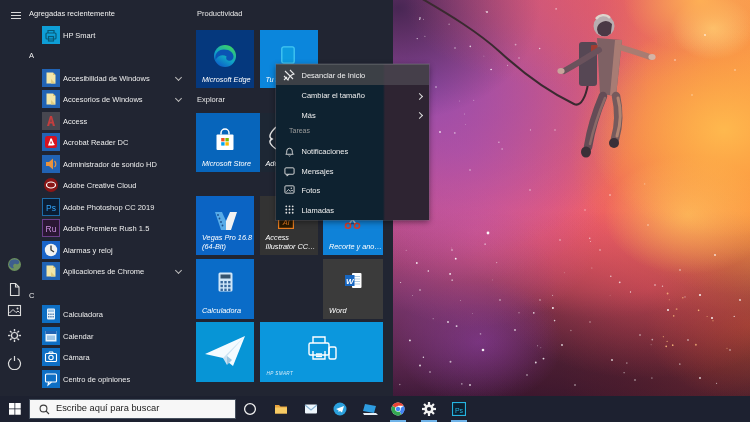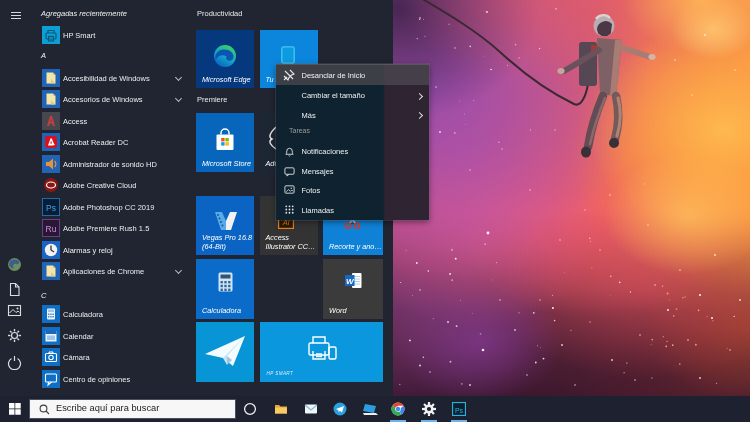--- a/index.html
+++ b/index.html
@@ -21,21 +21,21 @@
  radial-gradient(210px 130px at 600px 228px, rgba(238,85,110,.55), rgba(238,85,110,0) 70%),
  radial-gradient(150px 110px at 750px 325px, rgba(205,75,42,.45), rgba(205,75,42,0) 70%),
  radial-gradient(260px 120px at 620px 380px, rgba(70,24,46,.55), rgba(70,24,46,0) 75%),
  radial-gradient(200px 140px at 705px 370px, rgba(150,45,50,.4), rgba(150,45,50,0) 72%),
  linear-gradient(to bottom, rgba(40,16,42,0) 50%, rgba(46,19,48,.68) 74%, rgba(32,12,36,.95) 100%),
  linear-gradient(100deg,#643c7c 0%,#9c4a8c 24%,#d45480 38%,#dd5578 52%,#e85f68 72%,#f58a4a 88%,#ffa94a 100%);
 }
 #menu{position:absolute;left:0;top:0;width:393px;height:396px;background:#212532;}
 .ar{position:absolute;left:42px;height:18px;}
 .arl{position:absolute;left:21px;top:5px;color:#ededed;font-size:7.5px;white-space:nowrap;}
-.hdr{position:absolute;left:41px;color:#f0f0f0;font-size:7.5px;white-space:nowrap;font-style:italic;}
+.hdr{position:absolute;left:29px;color:#f0f0f0;font-size:7.5px;white-space:nowrap;}
 .chev{position:absolute;left:134px;top:6px;width:5px;height:5px;border-right:1px solid #bbb;border-bottom:1px solid #bbb;transform:rotate(45deg);}
 .plate{width:18px;height:18px;display:block;}
 .tile{position:absolute;overflow:hidden;font-style:italic;}
 .tl{position:absolute;left:6px;bottom:4px;color:#fff;font-size:7.3px;white-space:nowrap;}
 .ghdr{position:absolute;color:#e8e8e8;font-size:7.5px;}
 #ctx{position:absolute;left:276px;top:64px;width:153px;height:156px;
  background:linear-gradient(to right,#0e2230 0,#0e2230 107px,#2e2432 109px);box-shadow:0 2px 6px rgba(0,0,0,.45);outline:1px solid rgba(120,120,130,.25);}
 #ctxhl{position:absolute;left:0;top:0;width:153px;height:21px;background:linear-gradient(to right,#3c4046 0,#3c4046 107px,#453f4a 109px);box-shadow:inset 0 1px 0 rgba(255,255,255,.12);}
 .mi{position:absolute;left:25.5px;color:#f0f0f0;font-size:7.5px;white-space:nowrap;}
 .mico{position:absolute;left:7px;width:12px;height:12px;}
@@ -394,21 +394,21 @@
           <rect width="18" height="18" fill="#0e6fc4"></rect>
           <g fill="none" stroke="#fff" stroke-width="1.1">
             <rect x="3.5" y="4" width="11" height="8" rx="1"></rect>
             <path d="M6.5,12 L6,15 L9.5,12"></path>
           </g>
         </svg>
       <span class="arl">Centro de opiniones</span>
     </div>
 
     <div class="ghdr" style="left:197px;top:9px">Productividad</div>
-    <div class="ghdr" style="left:197px;top:94.5px">Premiere</div>
+    <div class="ghdr" style="left:197px;top:94.5px">Explorar</div>
 
     <div class="tile" style="left:196px;top:29.5px;width:58px;height:58px;background:#05387d">
       <svg width="26" height="26" style="position:absolute;left:16px;top:13px" viewBox="0 0 26 26">
         <defs>
             <linearGradient id="eg" x1="0.2" y1="1" x2="0.8" y2="0">
               <stop offset="0" stop-color="#0c59c9"></stop>
               <stop offset=".45" stop-color="#10a3c6"></stop>
               <stop offset="1" stop-color="#3fd65c"></stop>
             </linearGradient>
           </defs>
@@ -418,21 +418,21 @@
       <span class="tl">Microsoft Edge</span>
     </div>
 
     <div class="tile" style="left:259.5px;top:29.5px;width:58px;height:58px;background:#0b86dc">
       <svg width="14" height="18" style="position:absolute;left:21px;top:16px" viewBox="0 0 14 18">
           <rect x="0.8" y="0.8" width="12.4" height="16.4" rx="2" fill="#0d9be0" stroke="#44c8f2" stroke-width="1.3"></rect>
         </svg>
       <span class="tl">Tu teléfono</span>
     </div>
 
-    <div class="tile" style="left:196px;top:113px;width:58px;height:59px;background:#0765bb">
+    <div class="tile" style="left:196px;top:113px;width:80px;height:59px;background:#0765bb">
       <svg width="20" height="24" style="position:absolute;left:19px;top:14.5px" viewBox="0 0 20 24">
         <path d="M6,6.5 v-1.5 a4,4 0 0 1 8,0 v1.5" fill="none" stroke="#fff" stroke-width="1.5"></path>
         <rect x="1.5" y="6.5" width="17" height="15.5" rx="1" fill="#fff"></rect>
         <g>
             <rect x="6.2" y="10" width="3.4" height="3.4" fill="#f25022"></rect>
             <rect x="10.4" y="10" width="3.4" height="3.4" fill="#7fba00"></rect>
             <rect x="6.2" y="14.2" width="3.4" height="3.4" fill="#00a4ef"></rect>
             <rect x="10.4" y="14.2" width="3.4" height="3.4" fill="#ffb900"></rect>
           </g>
       </svg>

